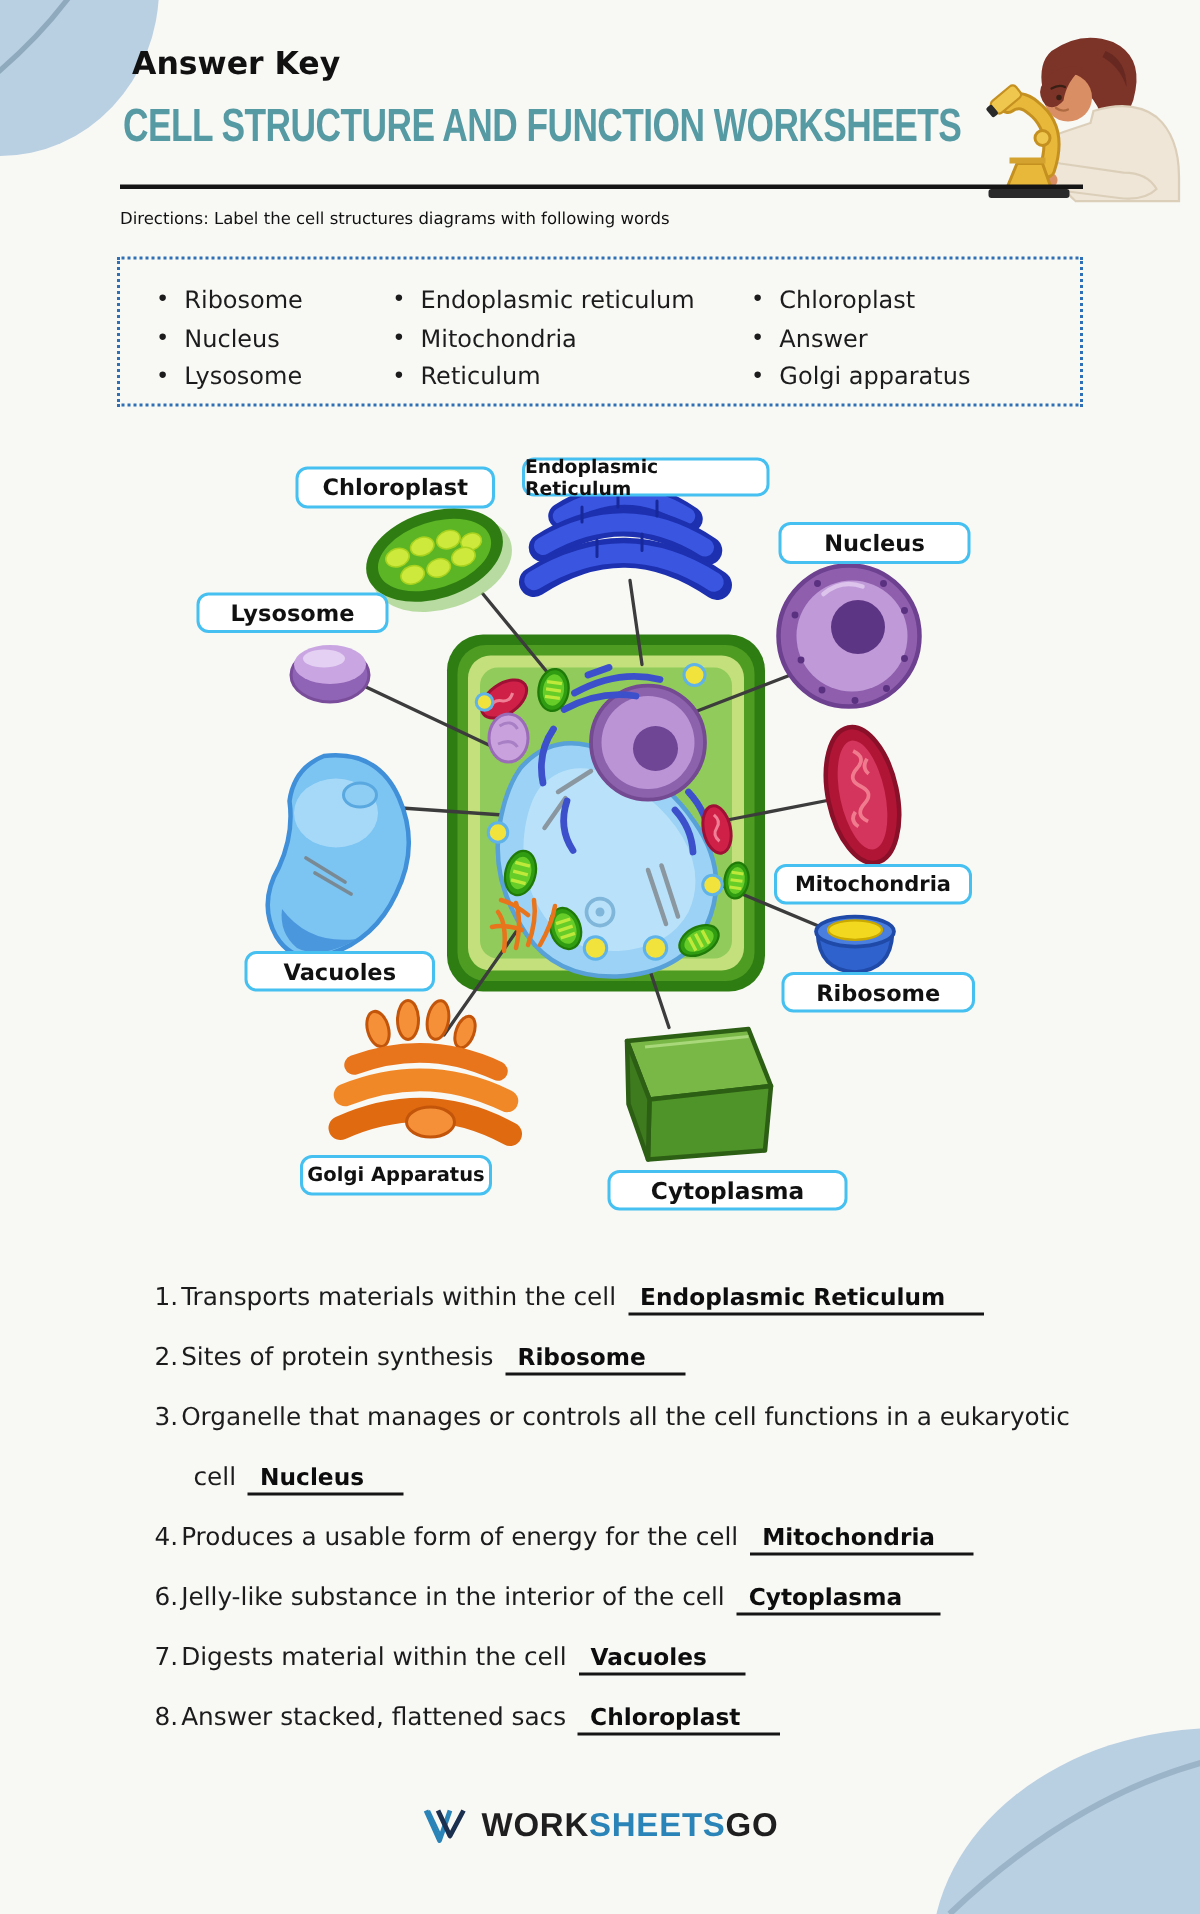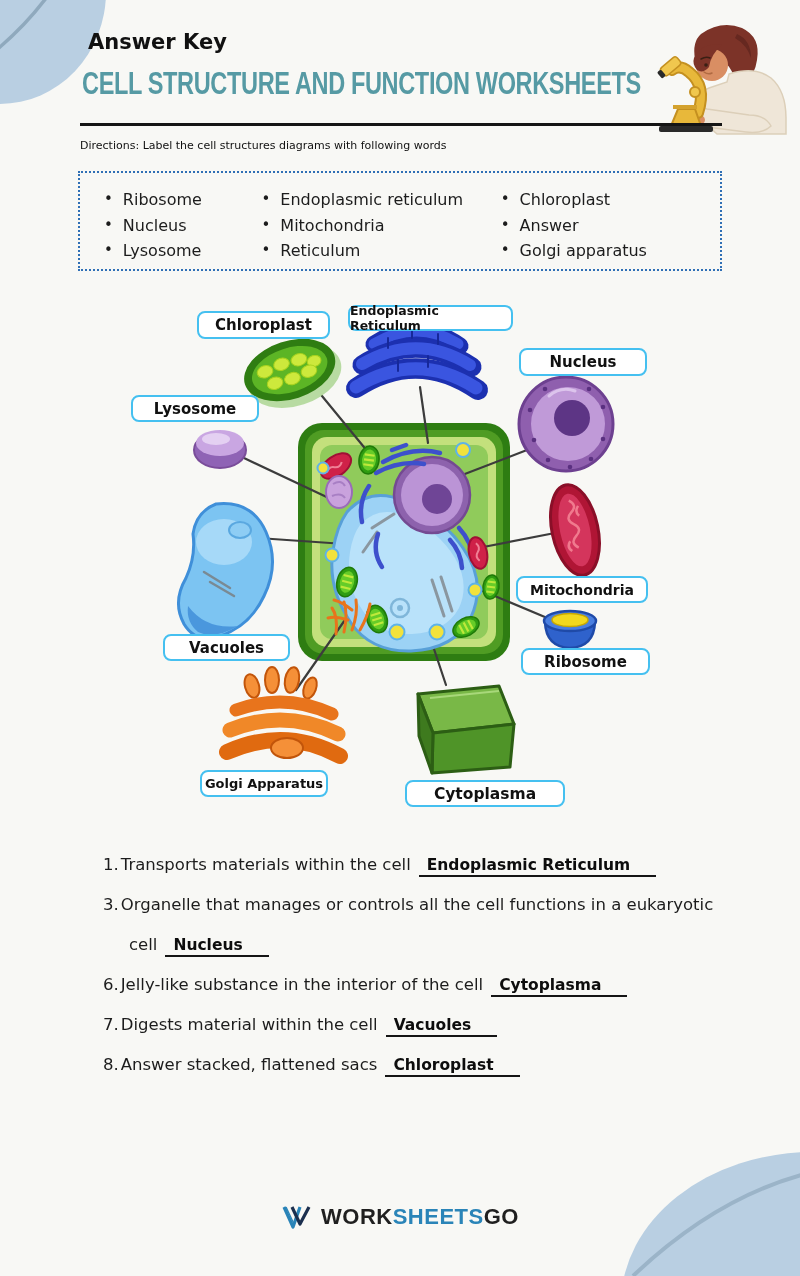--- a/index.html
+++ b/index.html
@@ -370,21 +370,23 @@
 <div class="dlab dlab-nucleus">Nucleus</div>
 <div class="dlab dlab-lysosome">Lysosome</div>
 <div class="dlab dlab-mitochondria">Mitochondria</div>
 <div class="dlab dlab-vacuoles">Vacuoles</div>
 <div class="dlab dlab-ribosome">Ribosome</div>
 <div class="dlab dlab-golgi">Golgi Apparatus</div>
 <div class="dlab dlab-cytoplasma">Cytoplasma</div>
 
 <div class="questions">
   <div class="q"><span class="qnum">1.</span><span>Transports materials within the cell</span><span class="ans">Endoplasmic Reticulum</span></div>
+  <div class="q"><span class="qnum">2.</span><span>Sites of protein synthesis</span><span class="ans">Ribosome</span></div>
   <div class="q"><span class="qnum">3.</span><span>Organelle that manages or controls all the cell functions in a eukaryotic cell</span><span class="ans">Nucleus</span></div>
+  <div class="q"><span class="qnum">4.</span><span>Produces a usable form of energy for the cell</span><span class="ans">Mitochondria</span></div>
   <div class="q"><span class="qnum">6.</span><span>Jelly-like substance in the interior of the cell</span><span class="ans">Cytoplasma</span></div>
   <div class="q"><span class="qnum">7.</span><span>Digests material within the cell</span><span class="ans">Vacuoles</span></div>
   <div class="q"><span class="qnum">8.</span><span>Answer stacked, flattened sacs</span><span class="ans">Chloroplast</span></div>
 </div>
 
 <div class="footer">
   <svg width="32" height="26" viewBox="0 0 32 26">
     <polyline points="3,3 12,23 19,3" stroke="#2a84b8" stroke-width="3.2" fill="none" stroke-linejoin="round"></polyline>
     <polyline points="11,3 19,20 28,3" stroke="#1b2f4e" stroke-width="3.2" fill="none" stroke-linejoin="round"></polyline>
     <line x1="5" y1="3" x2="13" y2="20" stroke="#2a84b8" stroke-width="1.4"></line>

